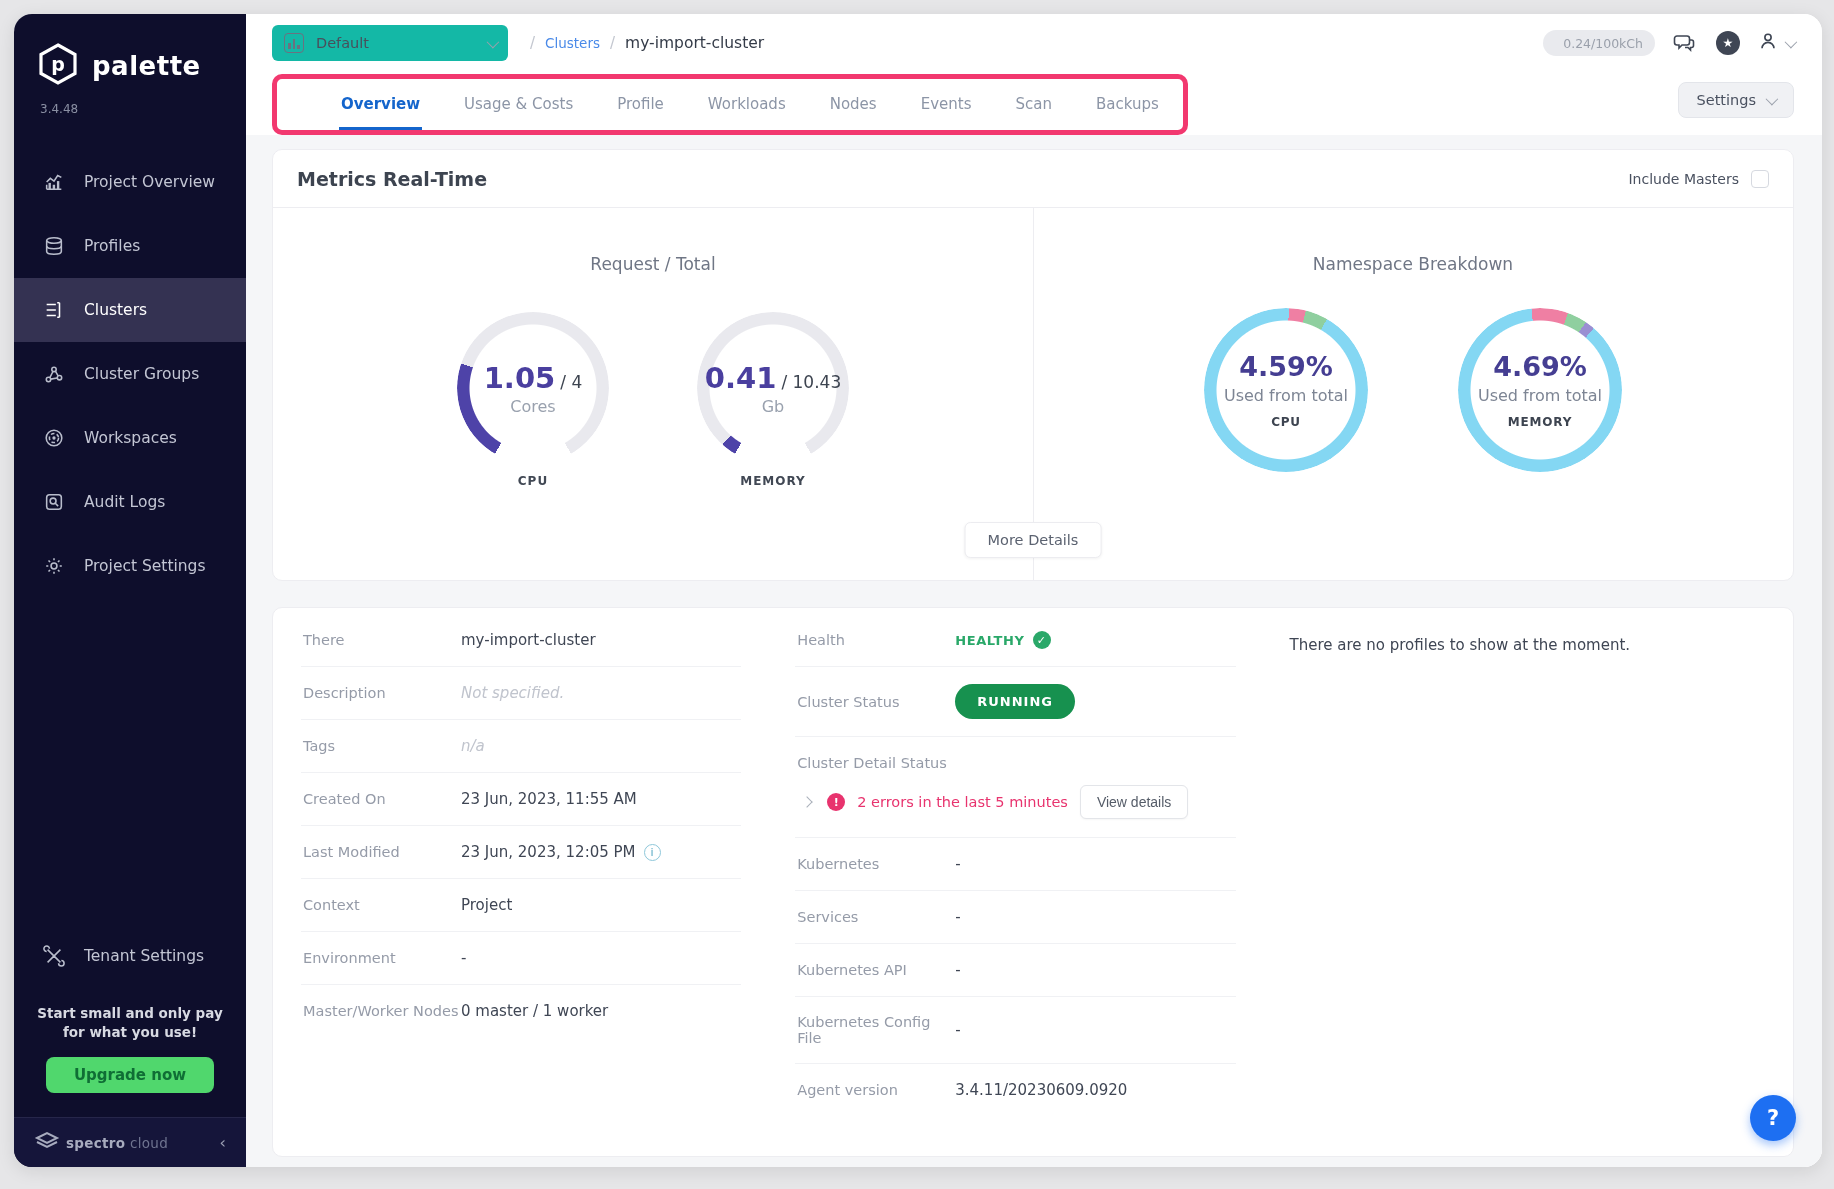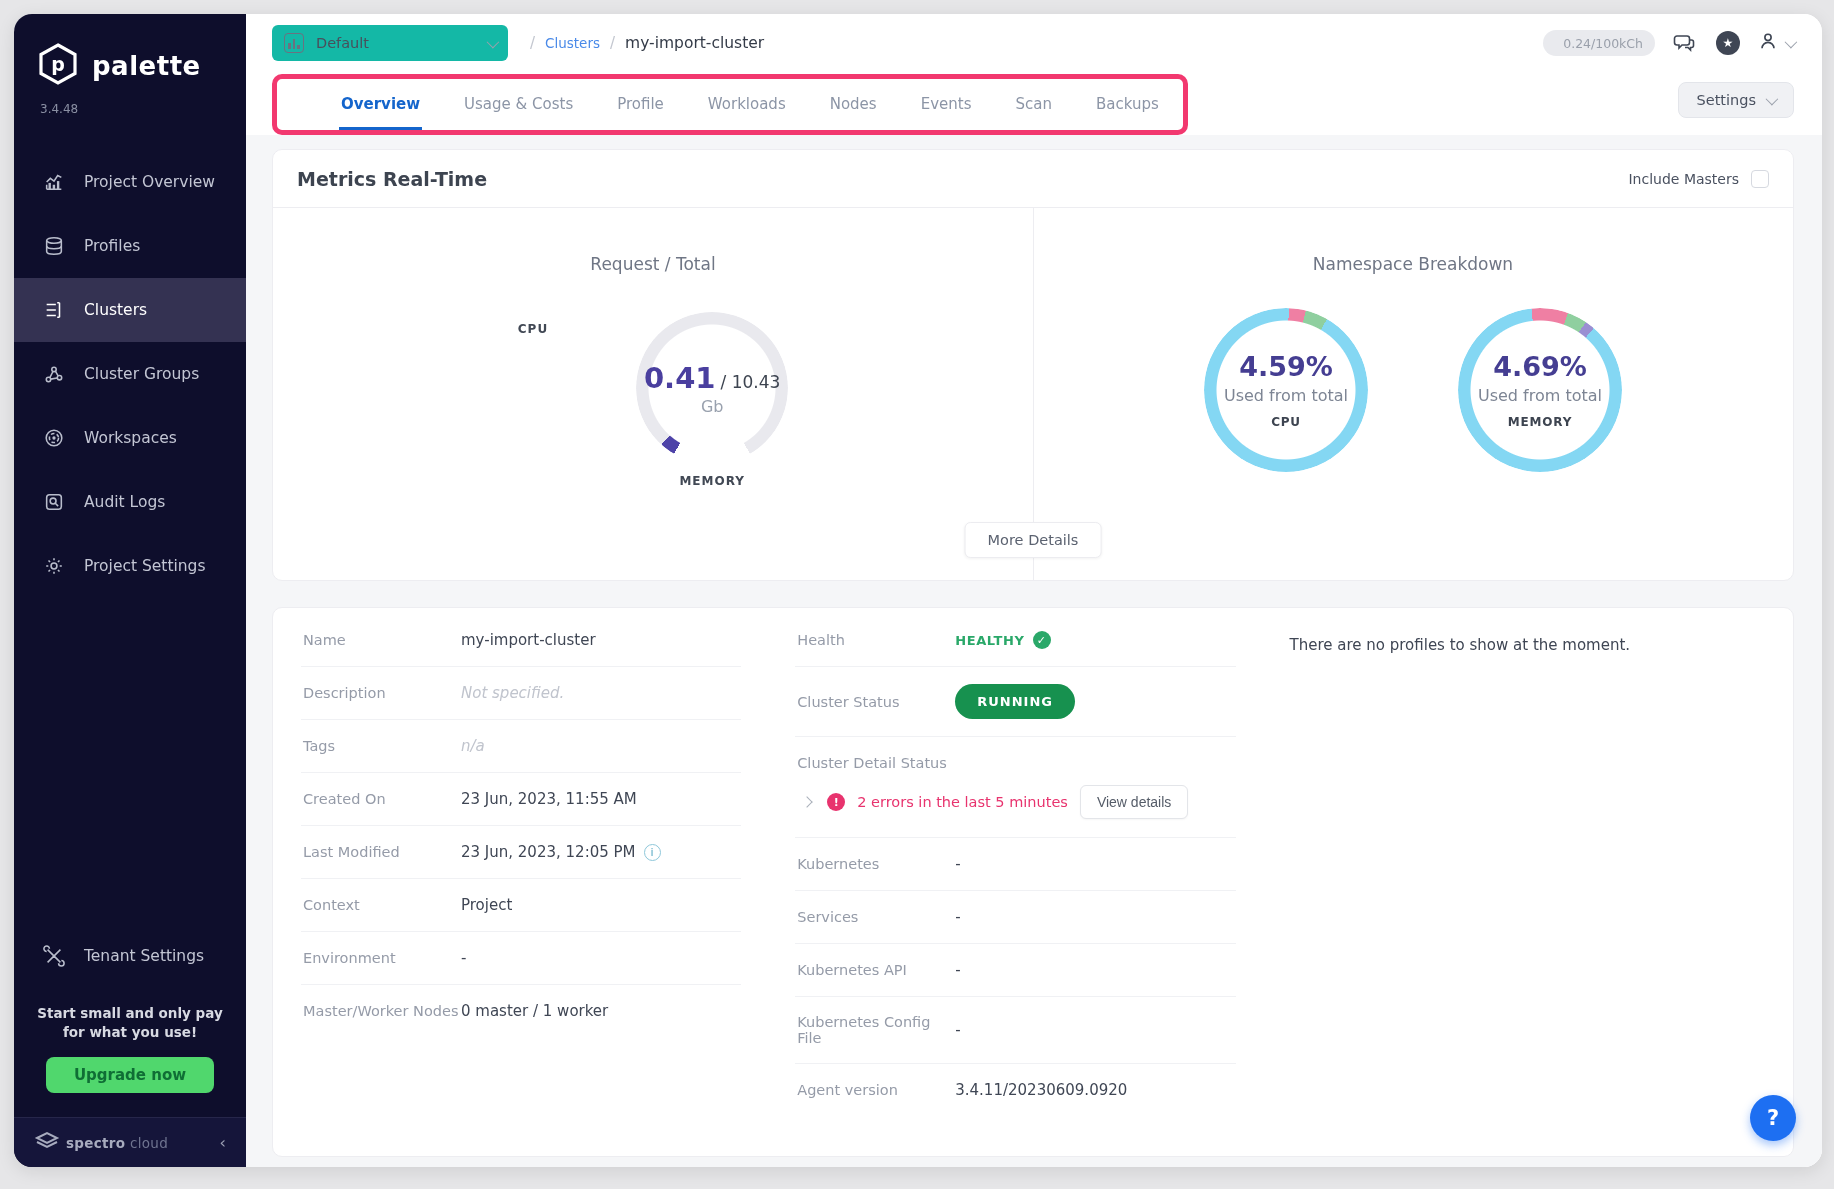--- a/index.html
+++ b/index.html
@@ -338,20 +338,27 @@
           <span class="include-masters">
             <span>Include Masters</span>
             <span class="checkbox"></span>
           </span>
         </div>
         <div class="metrics-body">
           <div class="half">
             <div class="half-title">Request / Total</div>
             <div class="gauge-row" id="gauges">
                 <div class="gauge">
+                  <div class="g-wrap">
+                    <div class="ring" style="background: conic-gradient(from 210deg, rgb(78, 67, 168) 0deg, rgb(78, 67, 168) 78.75deg, rgb(233, 233, 238) 78.75deg, rgb(233, 233, 238) 300deg, transparent 300deg, transparent 360deg);"></div>
+                    <div class="gauge-center">
+                      <div><span class="g-val">1.05</span> <span class="g-den">/ 4</span></div>
+                      <div class="g-unit">Cores</div>
+                    </div>
+                  </div>
                   <div class="g-cap">CPU</div>
                 </div>
                 <div class="gauge">
                   <div class="g-wrap">
                     <div class="ring" style="background: conic-gradient(from 210deg, rgb(78, 67, 168) 0deg, rgb(78, 67, 168) 11.79deg, rgb(233, 233, 238) 11.79deg, rgb(233, 233, 238) 300deg, transparent 300deg, transparent 360deg);"></div>
                     <div class="gauge-center">
                       <div><span class="g-val">0.41</span> <span class="g-den">/ 10.43</span></div>
                       <div class="g-unit">Gb</div>
                     </div>
                   </div>
@@ -381,21 +388,21 @@
                 </div>
               </div>
           </div>
           <button class="more-details">More Details</button>
         </div>
       </section>
 
       <section class="card details-card">
         <div id="left-col">
             <div class="drow">
-              <span class="dlabel">Name</span>
+              <span class="dlabel">There</span>
               <span class="dvalue">my-import-cluster</span>
             </div>
             <div class="drow">
               <span class="dlabel">Description</span>
               <span class="dvalue muted">Not specified.</span>
             </div>
             <div class="drow">
               <span class="dlabel">Tags</span>
               <span class="dvalue muted">n/a</span>
             </div>

